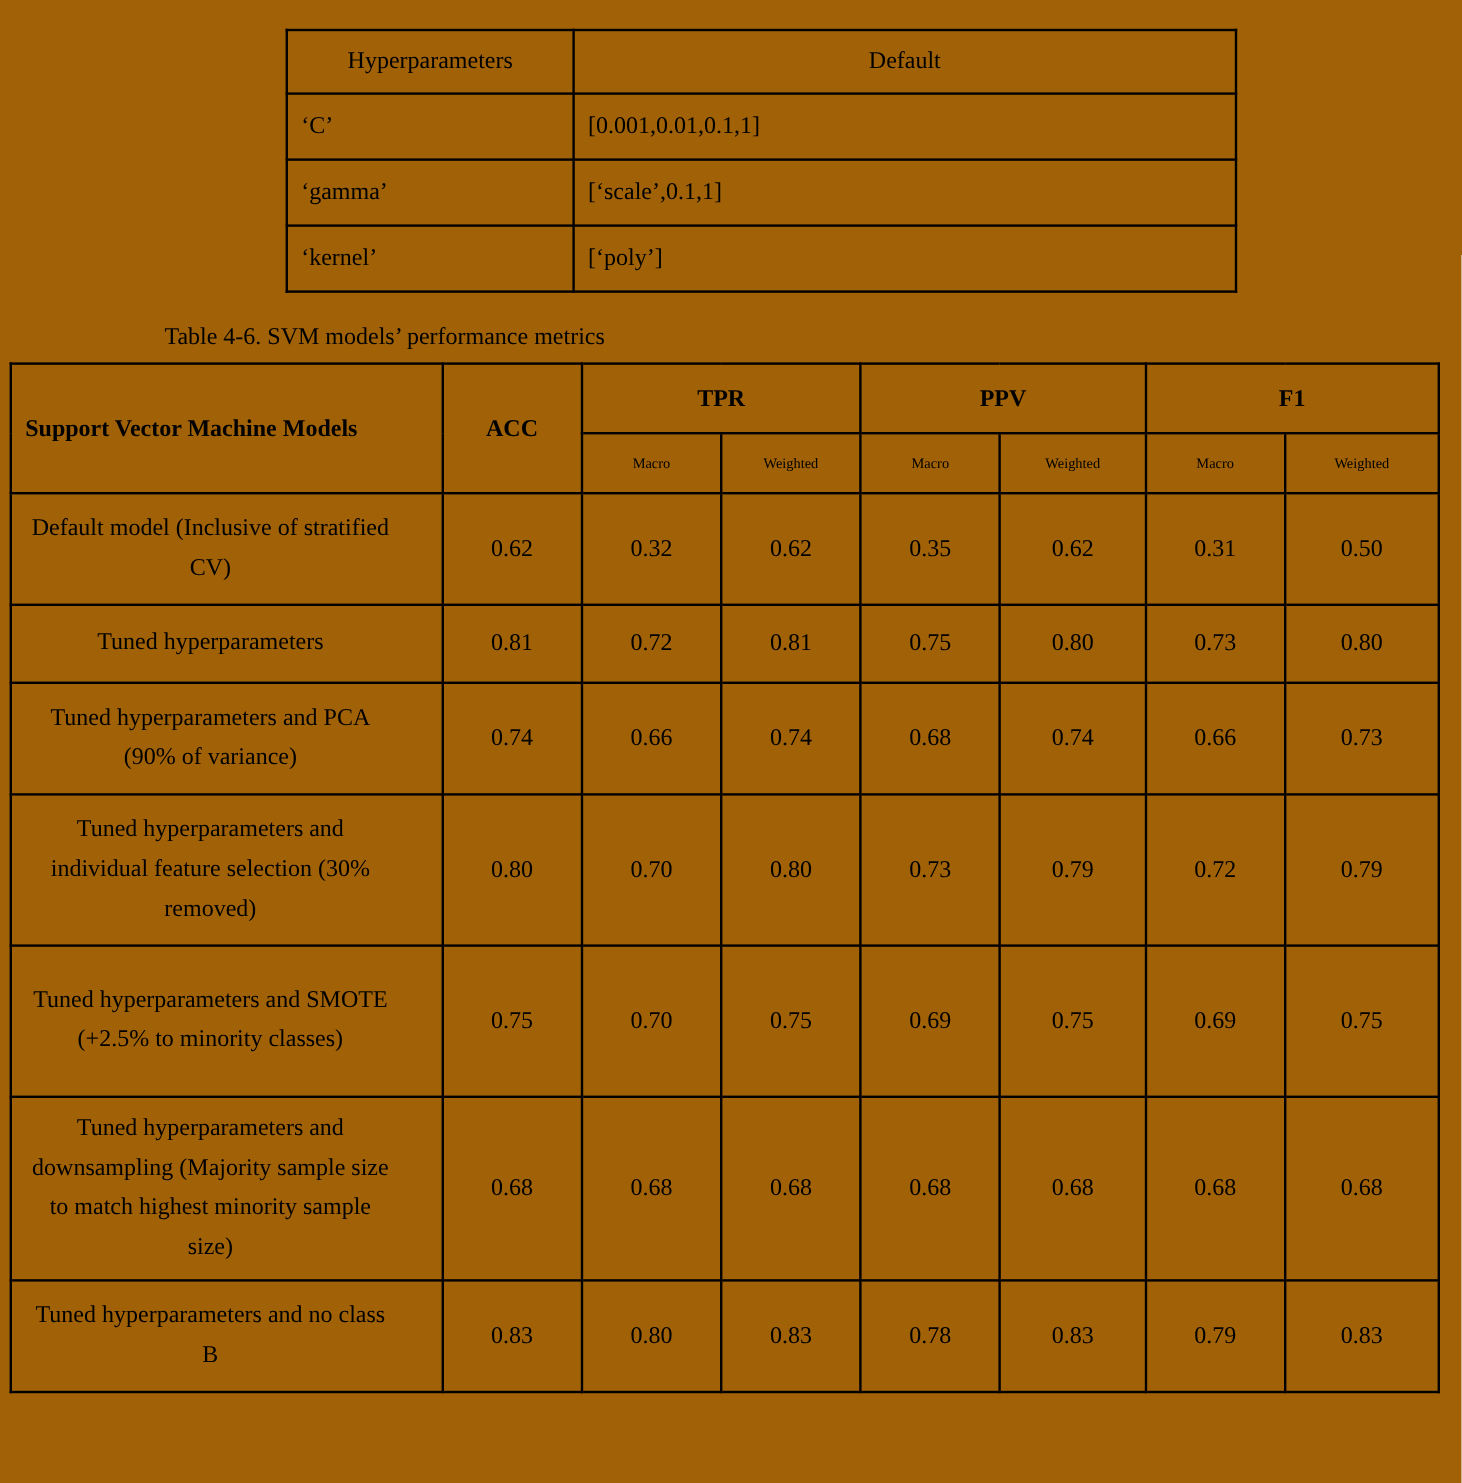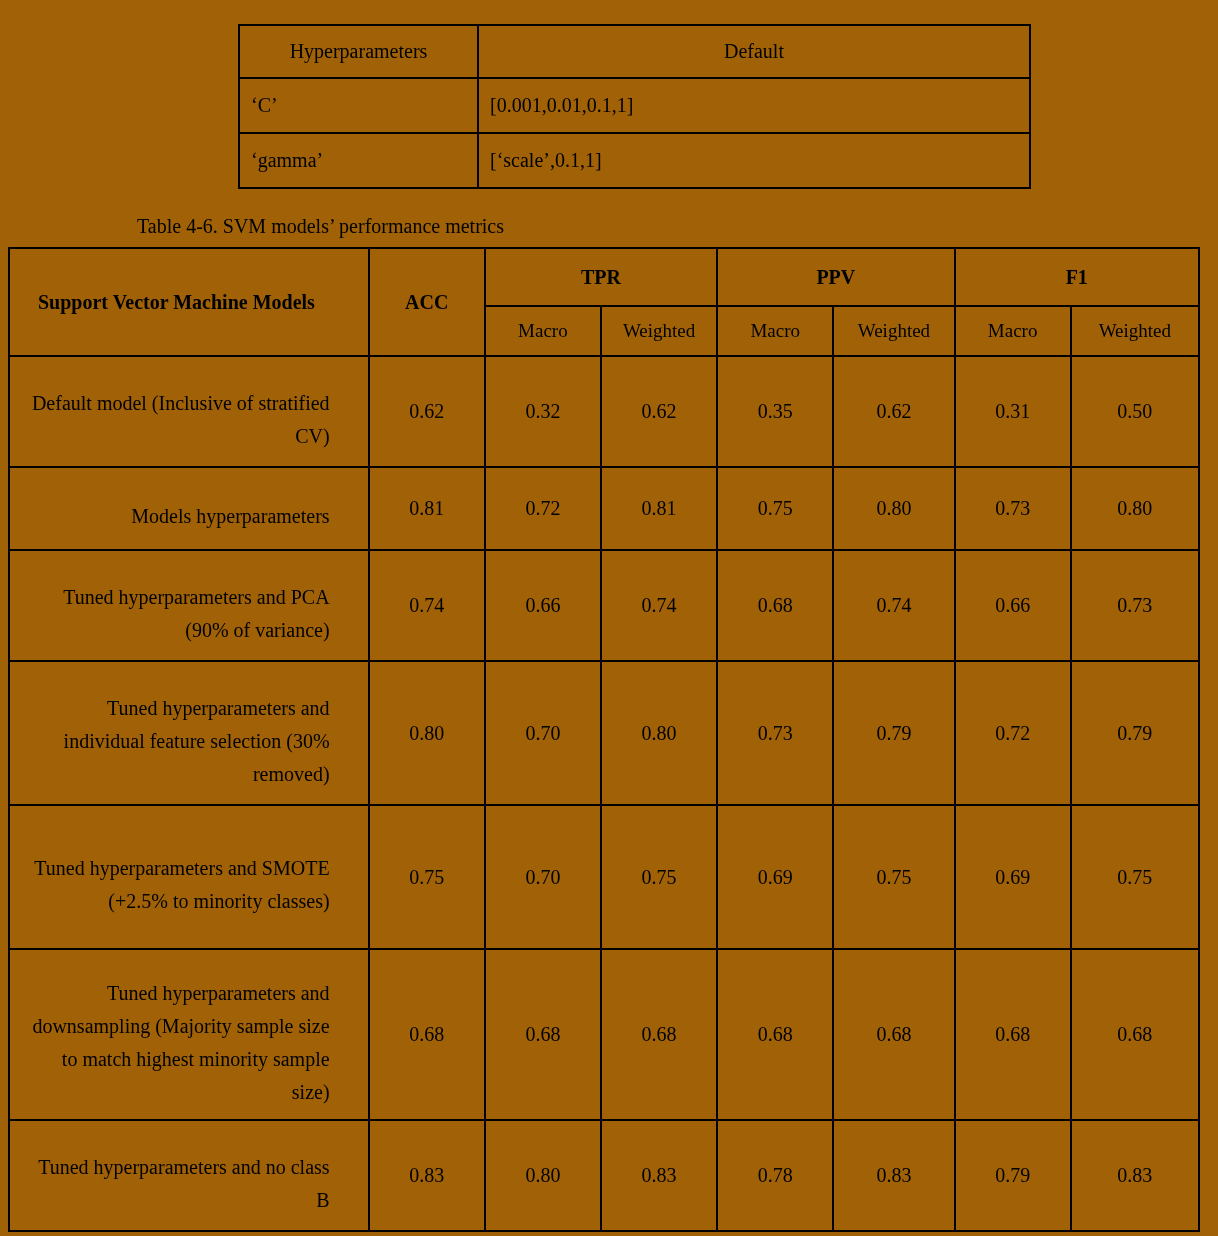--- a/index.html
+++ b/index.html
@@ -58,28 +58,28 @@
   table.metrics col.c-num6  { width: 121px; }
   table.metrics col.c-num8  { width: 128px; }
 
   table.metrics td.group-h,
   table.metrics td.model-h,
   table.metrics td.acc-h {
     font-weight: bold;
   }
   table.metrics td.model-h {
     text-align: left;
-    padding-left: 28px;
+    padding-left: 11px;
   }
   table.metrics tr.g-row td { height: 54px; }
-  table.metrics tr.s-row td { height: 46px; font-size: 19px; }
+  table.metrics tr.s-row td { height: 46px; font-size: 12px; }
 
   table.metrics td.model {
-    text-align: right;
-    padding: 22px 38px 6px 11px;
+    text-align: center;
+    padding: 4px 38px 6px 11px;
     line-height: 33px;
   }
   table.metrics tr.r-h85  td { height: 81px; }
   table.metrics tr.r-h57  td { height: 53px; }
   table.metrics tr.r-h118 td { height: 114px; }
   table.metrics tr.r-h145 td { height: 141px; }
 </style>
 </head>
 <body>
 
@@ -95,20 +95,24 @@
       <td>Hyperparameters</td>
       <td>Default</td>
     </tr>
     <tr class="hrow">
       <td>‘C’</td>
       <td>[0.001,0.01,0.1,1]</td>
     </tr>
     <tr class="hrow">
       <td>‘gamma’</td>
       <td>[‘scale’,0.1,1]</td>
+    </tr>
+    <tr class="hrow">
+      <td>‘kernel’</td>
+      <td>[‘poly’]</td>
     </tr>
   </tbody>
     </table>
 
   <div class="caption">Table 4-6. SVM models’ performance metrics</div>
 
   <table class="metrics">
     <colgroup>
       <col class="c-model">
       <col class="c-num">
@@ -141,21 +145,21 @@
       <td>0.62</td>
       <td>0.32</td>
       <td>0.62</td>
       <td>0.35</td>
       <td>0.62</td>
       <td>0.31</td>
       <td>0.50</td>
     </tr>
 
     <tr class="r-h57">
-      <td class="model">Models hyperparameters</td>
+      <td class="model">Tuned hyperparameters</td>
       <td>0.81</td>
       <td>0.72</td>
       <td>0.81</td>
       <td>0.75</td>
       <td>0.80</td>
       <td>0.73</td>
       <td>0.80</td>
     </tr>
 
     <tr class="r-h85">

